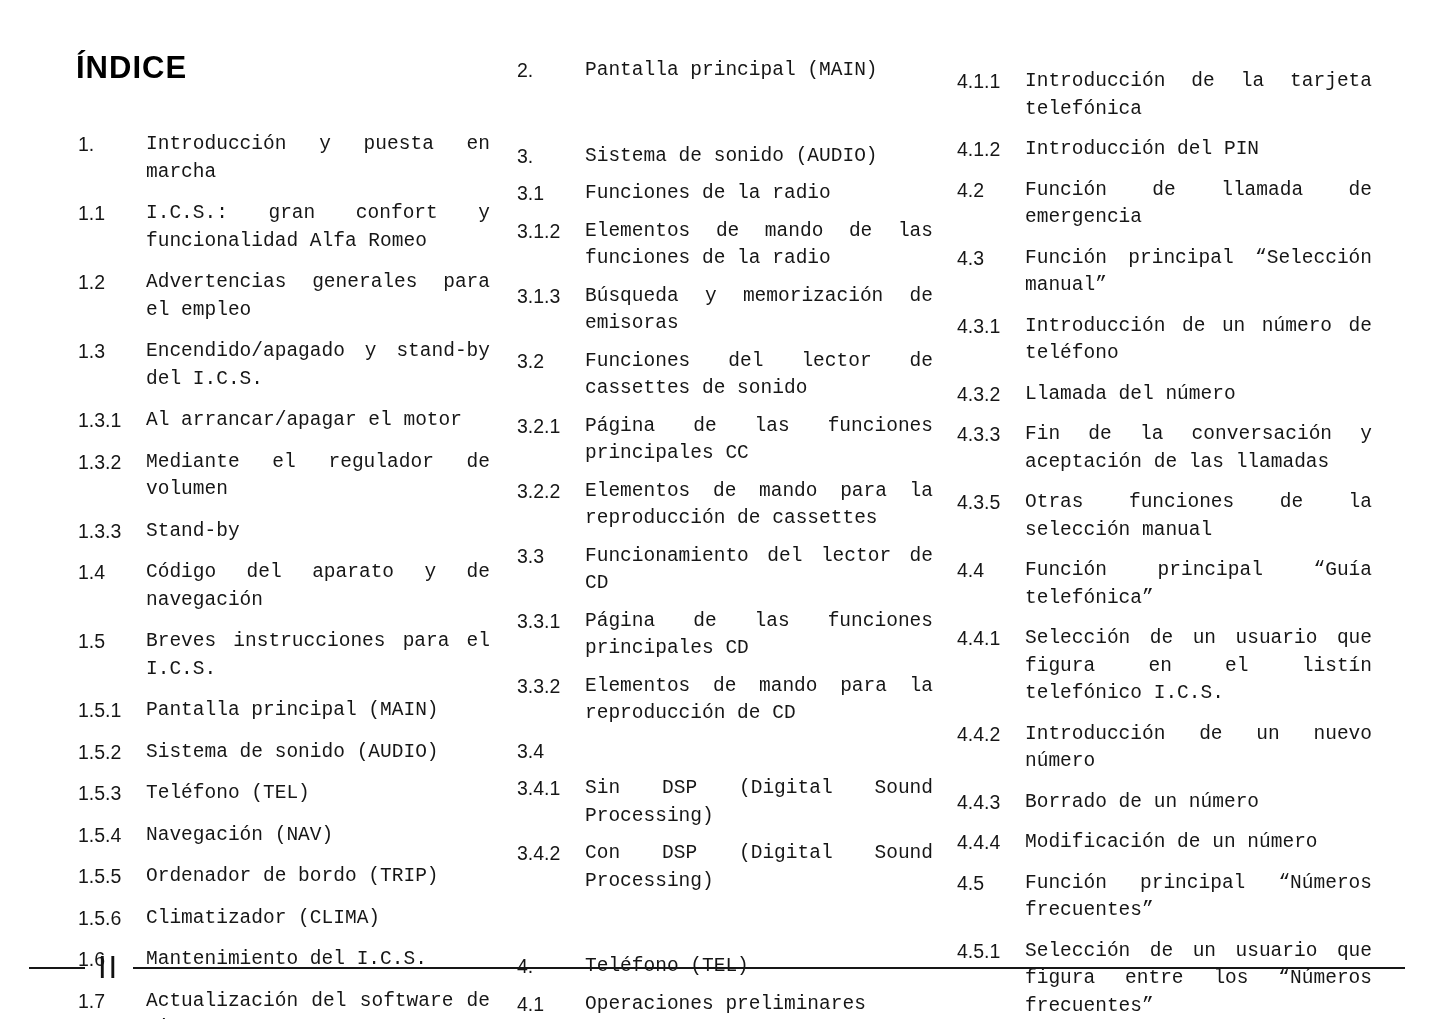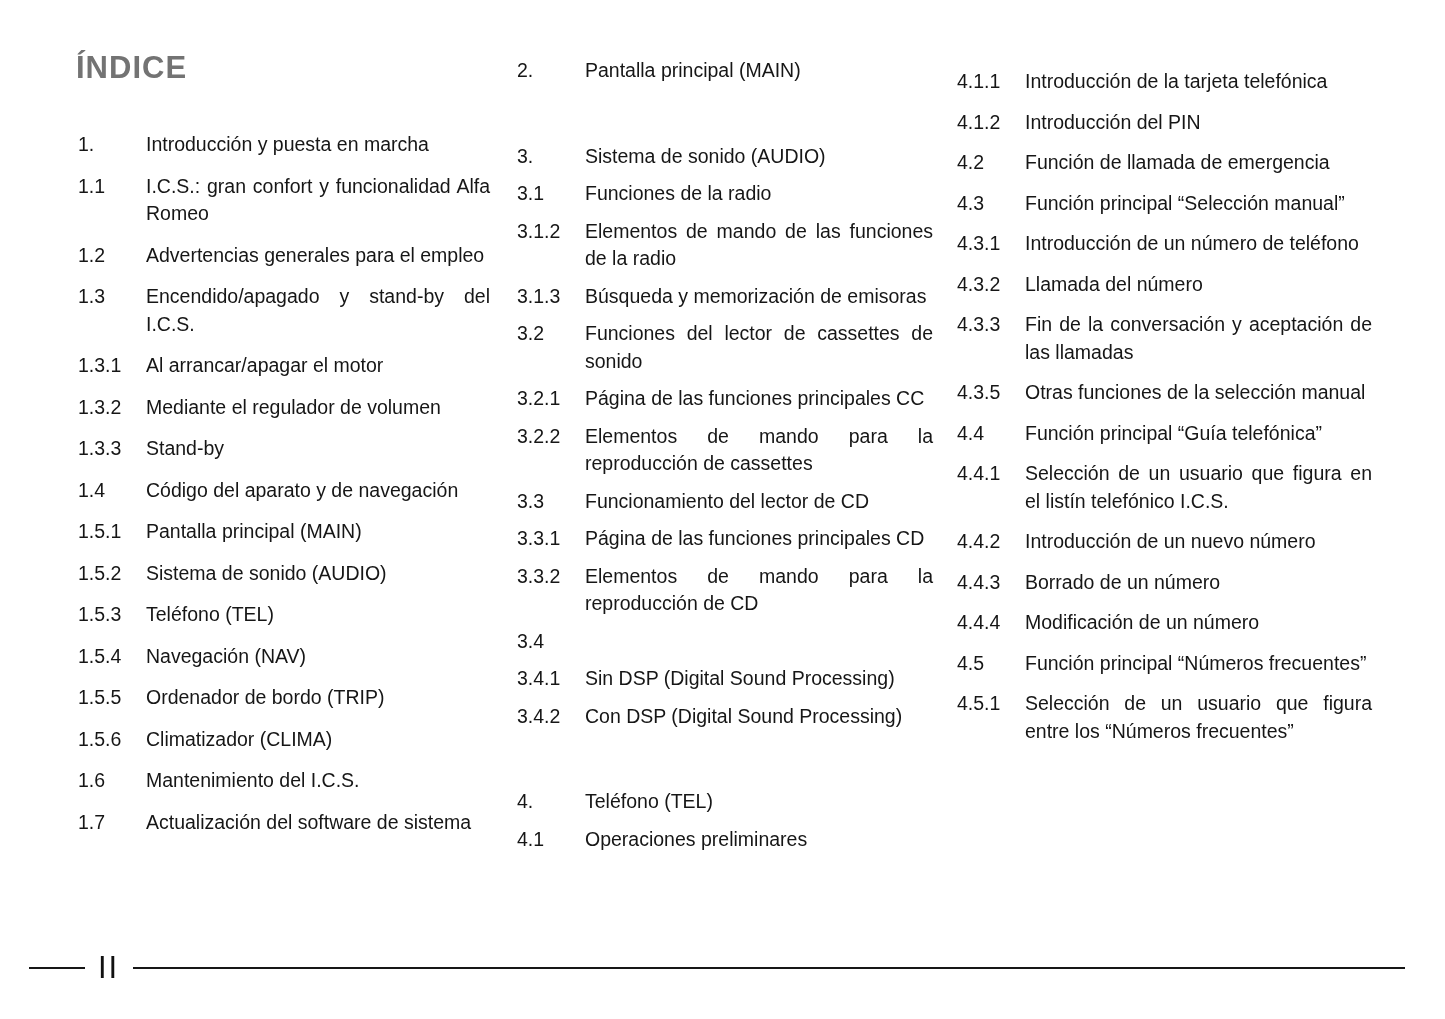--- a/index.html
+++ b/index.html
@@ -11,21 +11,21 @@
     position: relative;
     overflow: hidden;
   }
   .page-title {
     position: absolute;
     left: 76px;
     top: 50px;
     font-size: 31px;
     font-weight: 700;
     letter-spacing: 1px;
-    color: #737373;
+    color: #000000;
   }
   .col {
     position: absolute;
     display: flex;
     flex-direction: column;
   }
   .col-1 { left: 78px;  top: 131px; width: 412px; }
   .col-2 { left: 517px; top: 57px;  width: 416px; }
   .col-3 { left: 957px; top: 68px;  width: 415px; }
 
@@ -41,20 +41,21 @@
   .col-2 .entry { margin-bottom: 10px; }
   .col-3 .entry { margin-bottom: 13px; }
 
   .entry .num {
     flex: 0 0 68px;
     white-space: nowrap;
   }
   .entry .txt {
     flex: 1;
     text-align: justify;
+    font-family: Liberation Mono, monospace;
   }
 
   .footer {
     position: absolute;
     left: 0;
     top: 950px;
     width: 1445px;
     height: 36px;
     display: flex;
     align-items: center;
@@ -114,20 +115,24 @@
         </div>
         <div class="entry">
           <span class="num">1.3.3</span>
           <span class="txt">Stand-by</span>
         </div>
         <div class="entry">
           <span class="num">1.4</span>
           <span class="txt">Código del aparato y de navegación</span>
         </div>
         <div class="entry">
+          <span class="num">1.5</span>
+          <span class="txt">Breves instrucciones para el I.C.S.</span>
+        </div>
+        <div class="entry">
           <span class="num">1.5.1</span>
           <span class="txt">Pantalla principal (MAIN)</span>
         </div>
         <div class="entry">
           <span class="num">1.5.2</span>
           <span class="txt">Sistema de sonido (AUDIO)</span>
         </div>
         <div class="entry">
           <span class="num">1.5.3</span>
           <span class="txt">Teléfono (TEL)</span>

